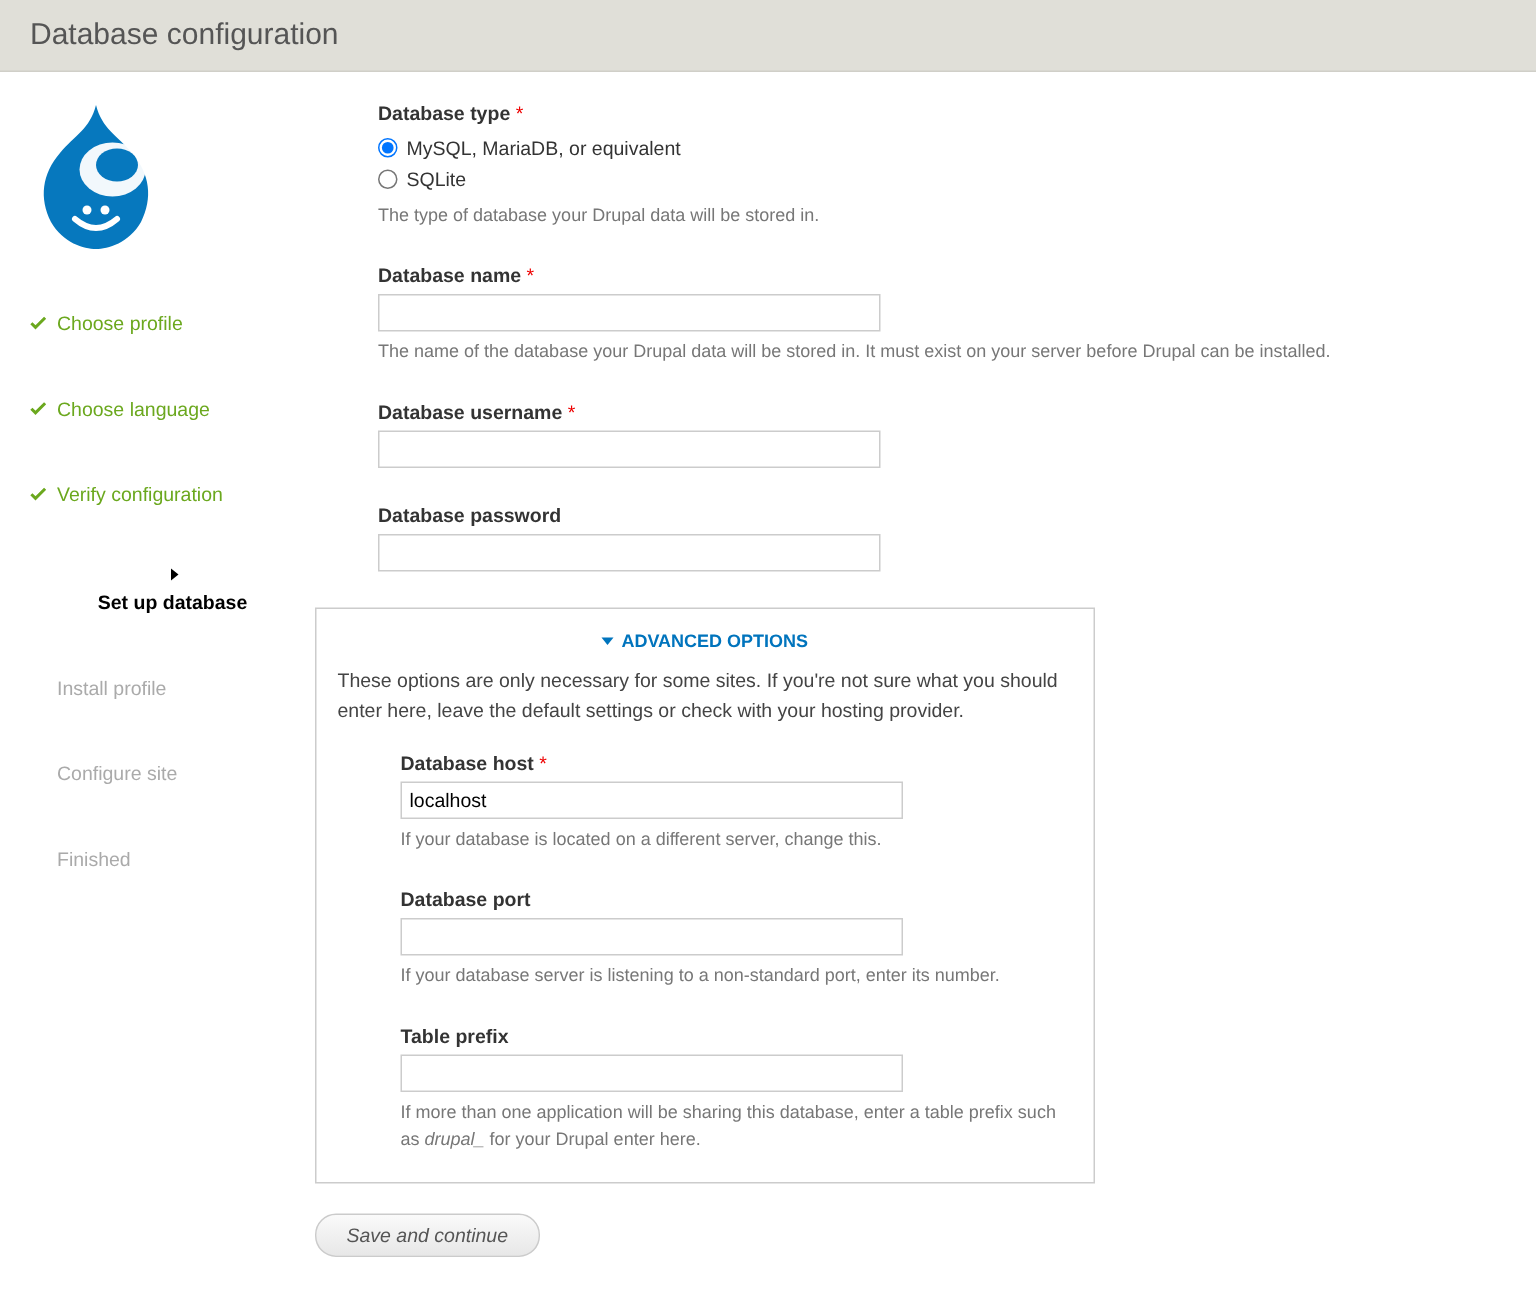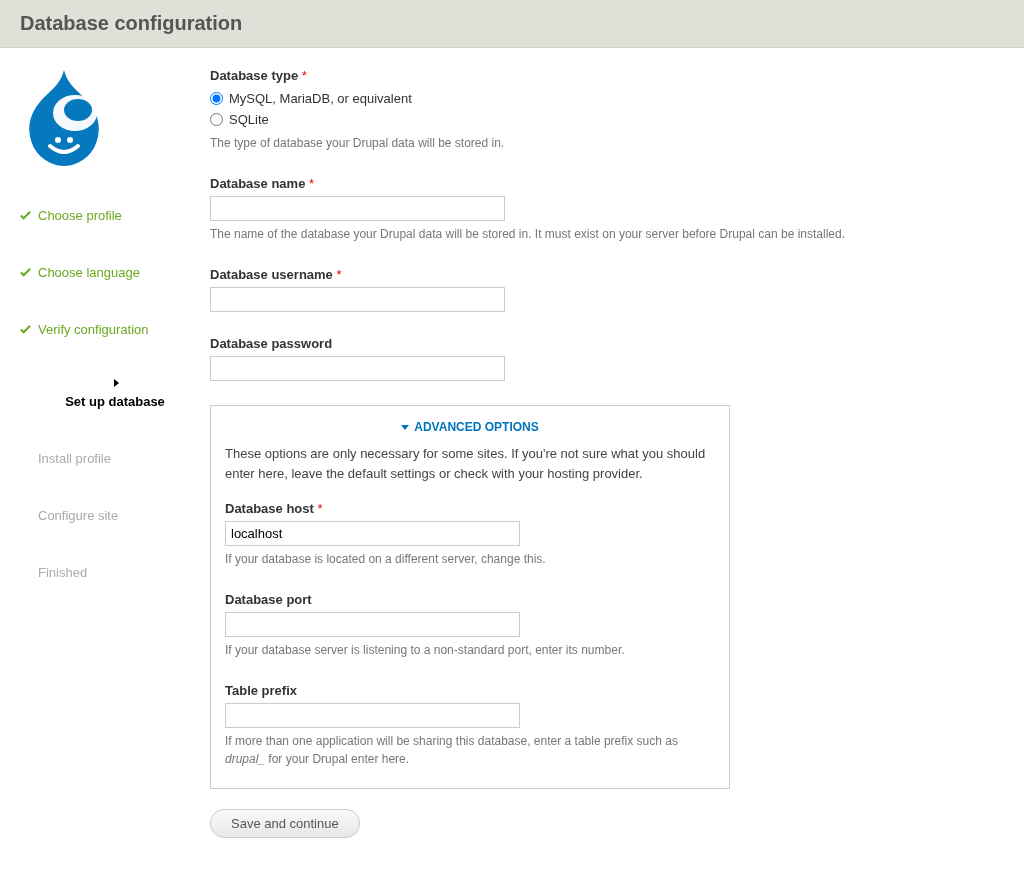--- a/index.html
+++ b/index.html
@@ -10,21 +10,21 @@
       background: #fff;
       width: 1024px;
     }
     .header {
       background: #e0dfd8;
       padding: 12px 20px;
       border-bottom: 1px solid #d0cfc8;
     }
     .header h1 {
       font-size: 20px;
-      font-weight: bold;
+      font-weight: normal;
       color: #555;
     }
     .layout {
       display: flex;
       padding: 20px 0 40px 20px;
     }
     .sidebar {
       width: 190px;
       flex-shrink: 0;
     }
@@ -50,21 +50,21 @@
       border-bottom: 4px solid transparent;
       border-left: 5px solid #000;
       display: inline-block;
       margin-left: 2px;
     }
     .main {
       flex: 1;
       padding-right: 40px;
       max-width: 760px;
     }
-    .form-item { margin-bottom: 24px; }
+    .form-item { margin-bottom: 24px; margin-left: 42px; }
     .form-item label {
       display: block;
       font-weight: bold;
       margin-bottom: 5px;
       color: #333;
     }
     .required { color: #e00; font-weight: normal; }
     .description {
       font-size: 12px;
       color: #777;
@@ -72,21 +72,21 @@
       line-height: 1.5;
     }
     .radios { margin-bottom: 4px; }
     .radio {
       display: flex;
       gap: 6px;
       padding: 3px 0;
     }
     .radio input[type="radio"] { margin: 0; }
     input[type="text"], input[type="password"] {
-      width: 295px;
+      width: 335px;
       padding: 4px 5px;
       border: 1px solid #ccc;
       font-size: 13px;
       background: #fff;
     }
     fieldset {
       border: 1px solid #ccc;
       padding: 14px 14px 20px 14px;
       margin-bottom: 20px;
       max-width: 520px;
@@ -118,20 +118,21 @@
     }
     .btn {
       background: linear-gradient(#fafafa, #e7e7e7);
       border: 1px solid #cbcbcb;
       border-radius: 14px;
       padding: 6px 20px;
       font-size: 13px;
       color: #555;
       cursor: pointer;
       font-family: inherit;
+      font-style: italic;
     }
     em { font-style: italic; }
   </style>
 </head>
 <body>
 
 <div class="header">
   <h1>Database configuration</h1>
 </div>
 

